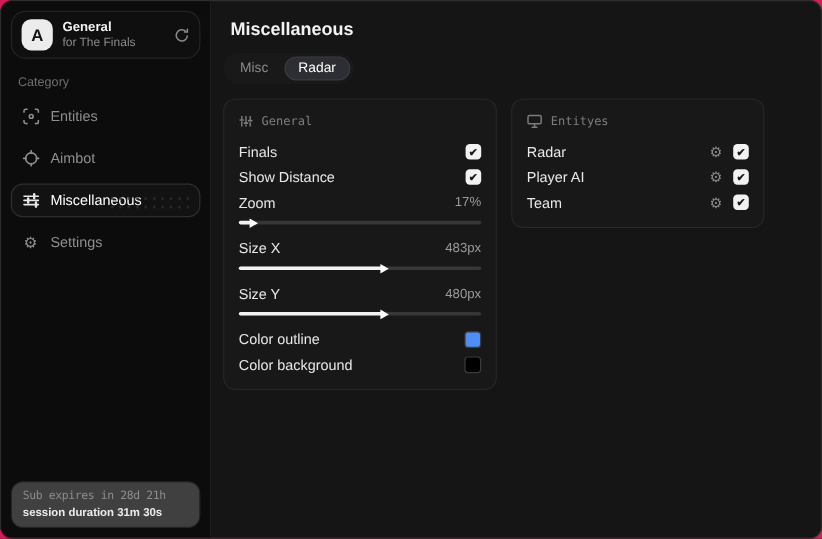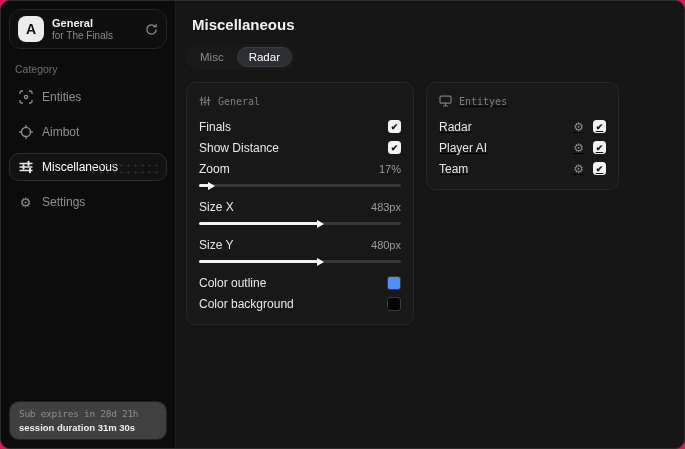--- a/index.html
+++ b/index.html
@@ -62,21 +62,21 @@
   .page-title{font-size:15px;font-weight:bold;color:#f2f2f2;margin:2px 0 0 6px;}
   .tabs{display:inline-flex;align-items:center;background:#191919;border-radius:16px;padding:3px;margin-top:11px;gap:2px;}
   .tab{font-size:11.5px;color:#8a8a8a;padding:4px 11px;border-radius:13px;cursor:pointer;}
   .tab.active{background:#2c2e33;color:#ffffff;border:1px solid #3a3c42;padding:3px 11px;}
   .content{display:flex;gap:12px;margin-top:12px;align-items:flex-start;}
   .panel{
     background:#181818;border:1px solid #272727;border-radius:10px;
     padding:9px 12px 10px;box-sizing:border-box;
   }
   .panel.general{width:228px;}
-  .panel.entities{width:193px;text-decoration:underline;}
+  .panel.entities{width:211px;}
   .panel-head{
     display:flex;align-items:center;gap:7px;color:#7d7d7d;
     font-family:"DejaVu Sans Mono",monospace;font-size:10px;margin:3px 0 9px;
   }
   .row{
     display:flex;justify-content:space-between;align-items:center;
     min-height:21px;color:#e8e8e8;font-size:12px;
   }
   .row .val{color:#9a9a9a;font-size:11px;}
   .right-group{display:flex;align-items:center;gap:9px;}

